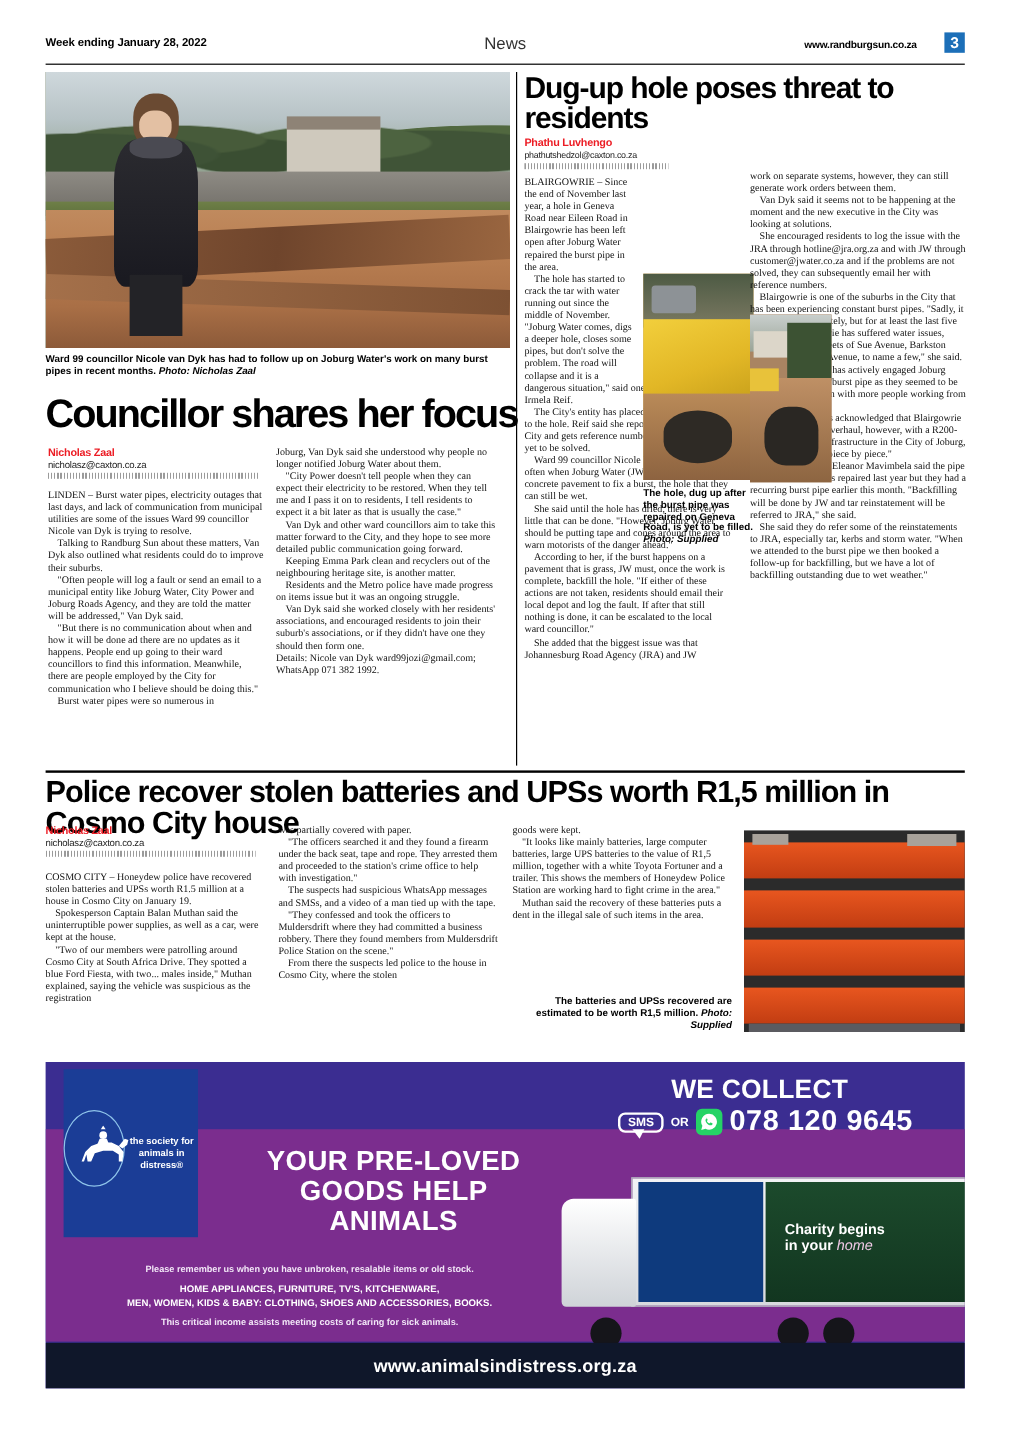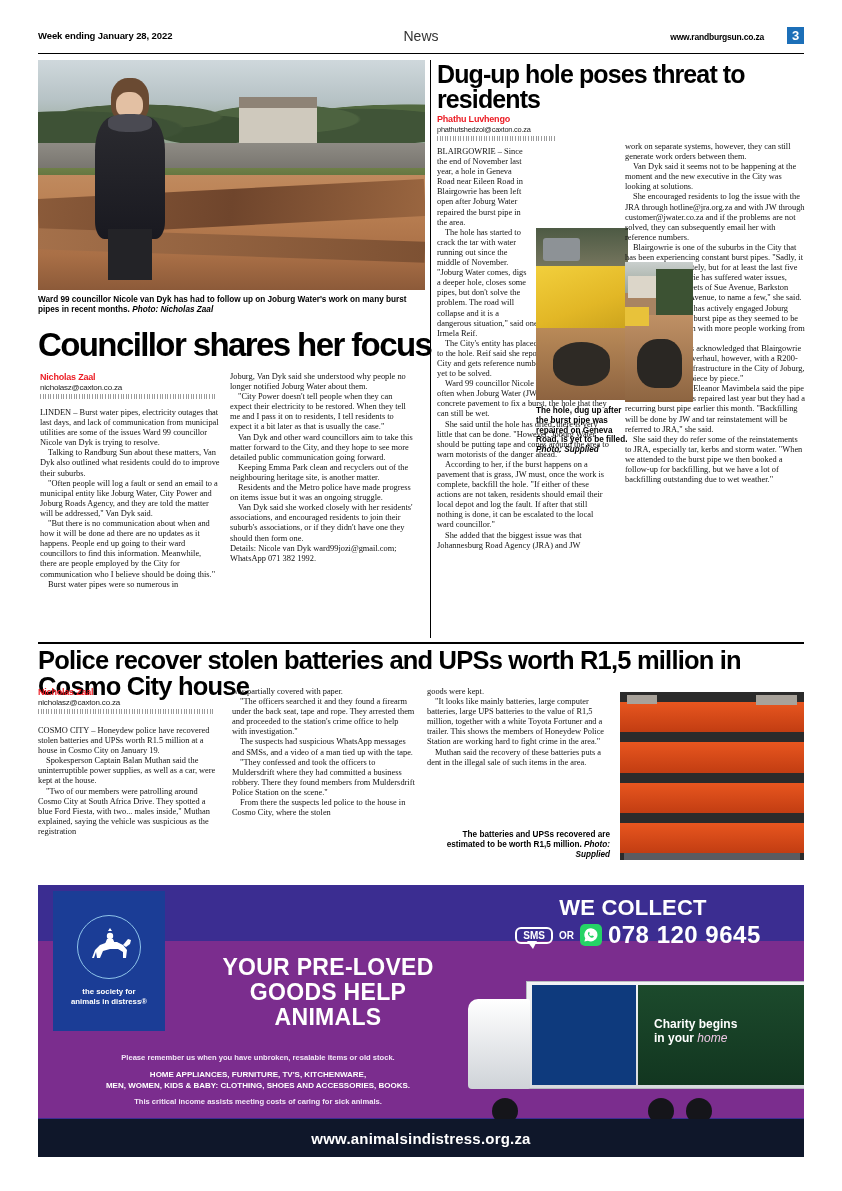--- a/index.html
+++ b/index.html
@@ -195,21 +195,21 @@
   .ph4 .shelf { position:absolute; left:0; width:100%;
     background: linear-gradient(to bottom,#e8561f,#c23d12); }
   .ph4 .tile { position:absolute; background:#a8a29a; }
 
   
   .advert { position:absolute; left:38px; top:885px; width:766px; height:272px;
     background:#3b2d91; overflow:hidden; }
   .ad-purple { position:absolute; left:0; top:56px; width:100%; height:177px;
     background:#7b2d8e; }
   .ad-logo { position:absolute; left:15px; top:6px; width:112px; height:140px;
-    background:#1b3d96; display:flex; flex-direction:column;
+    background:#1b3d96; display:flex; flex-direction:row;
     align-items:center; justify-content:center; }
   .ad-logo .circ { width:64px; height:64px; border:1.6px solid #8fc4ea;
     border-radius:50%; position:relative; margin-bottom:8px; }
   .ad-logo .horse { position:absolute; left:8px; top:12px; width:48px; height:40px; }
   .ad-logo .lbl { font-family:"Liberation Sans", sans-serif; font-weight:bold;
     font-size:7.8px; color:#fff; text-align:center; line-height:10px; }
   .ad-head { position:absolute; left:160px; top:70px; width:260px;
     font-family:"Liberation Sans", sans-serif; font-weight:bold;
     font-size:23px; line-height:25px; color:#fff; text-align:center;
     letter-spacing:0.3px; }

